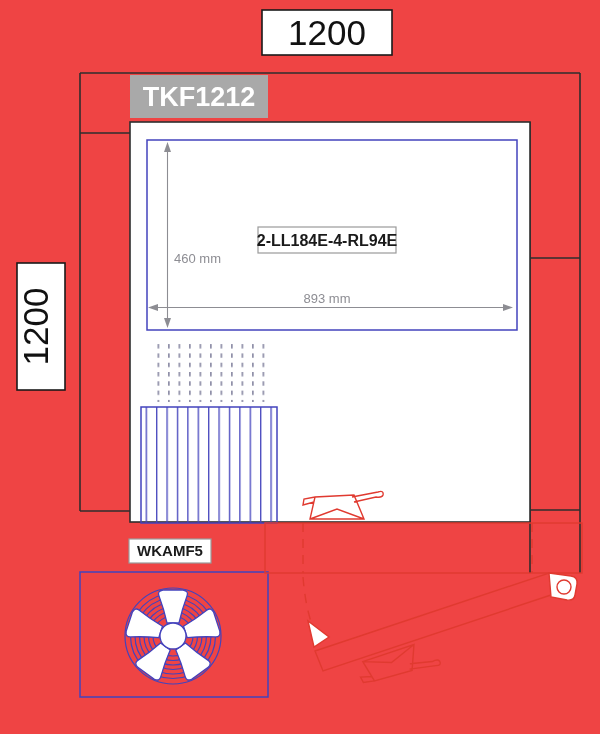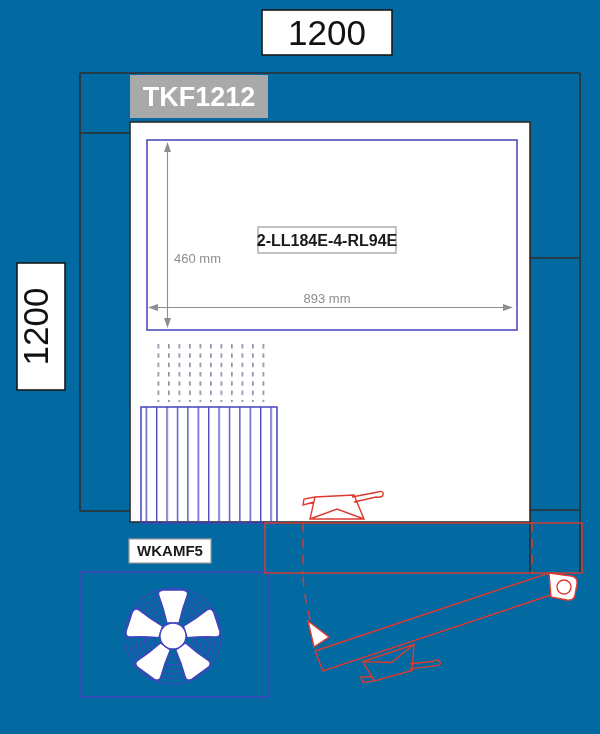--- a/index.html
+++ b/index.html
@@ -1,20 +1,20 @@
 <!DOCTYPE html>
 <html style="--blue: #4343bd; --red: #e03a30; --dim-gray: #8d8d93; --label-gray: #9a9a9a; --frame-black: #2e2e2e; --unit-fill: #a9a9a9; --unit-text: #ffffff; --grid-dot: #8f8fa8;"><head>
 <meta charset="utf-8">
 <style>
   :root{
     --blue:#4343bd; --red:#e03a30; --dim-gray:#8d8d93; --label-gray:#9a9a9a;
     --frame-black:#2e2e2e; --unit-fill:#a9a9a9; --unit-text:#ffffff; --grid-dot:#8f8fa8;
   }
   html,body{margin:0;padding:0;background:#ffffff;}
-  .stage{position:relative;width:600px;height:734px;background:#0369a1;overflow:hidden;
+  .stage{position:relative;width:600px;height:734px;background:#ef4444;overflow:hidden;
          font-family:"Liberation Sans",sans-serif;}
   svg{position:absolute;left:0;top:0;}
   .fr{stroke:var(--frame-black);stroke-width:1.6;fill:none;}
   .frf{stroke:var(--frame-black);stroke-width:1.6;fill:#ffffff;}
   .bl{stroke:var(--blue);stroke-width:1.5;fill:none;}
   .rd{stroke:var(--red);stroke-width:1.4;fill:none;}
   .rdw{stroke:var(--red);stroke-width:1.4;fill:#ffffff;}
   .dim{stroke:var(--dim-gray);stroke-width:1.1;fill:none;}
   .dimhead{fill:var(--dim-gray);stroke:none;}
   .dimtext{fill:var(--dim-gray);font-size:13px;}

